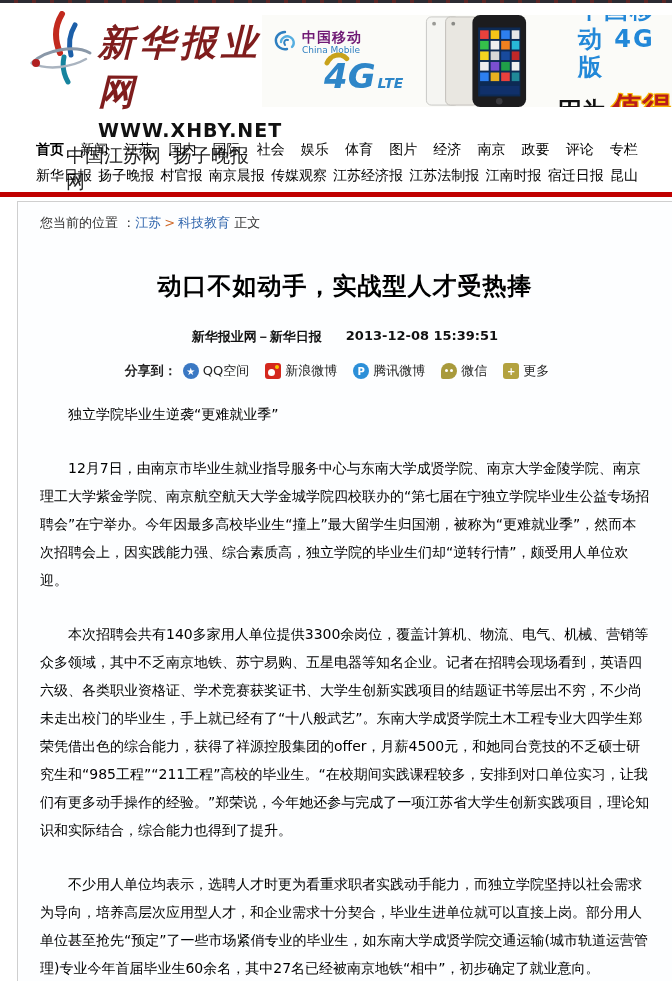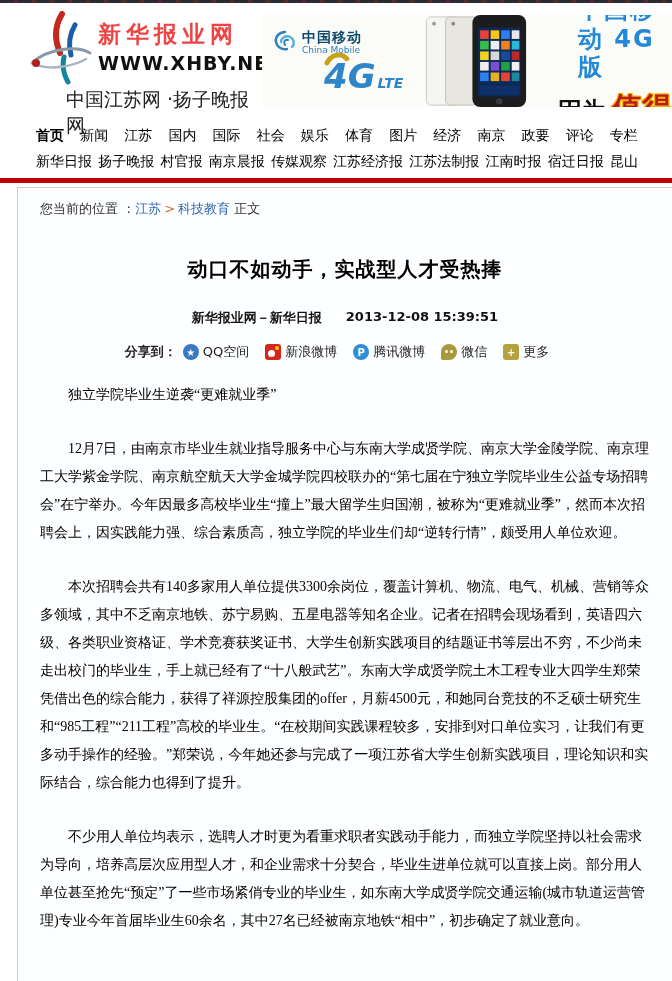--- a/index.html
+++ b/index.html
@@ -7,74 +7,74 @@
     width:672px;height:981px;overflow:hidden;background:#fff;color:#000;
     font-family:"DejaVu Sans","Liberation Sans",sans-serif;position:relative;
   }
   .top-line{height:3px;background:repeating-linear-gradient(90deg,#2b2b33 0 14px,#5a2626 14px 18px);}
   
   .header{display:flex;align-items:flex-start;padding:8px 0 4px 0;height:104px;}
   .brand{width:262px;padding-left:28px;box-sizing:border-box;cursor:pointer;}
   .brand-top{display:flex;align-items:flex-start;}
   .logo-mark{width:66px;height:74px;flex:0 0 auto;}
   .brand-text{margin-left:4px;margin-top:8px;}
-  .site-name{font-size:23px;font-weight:bold;letter-spacing:5px;color:#ef4444;font-family:"DejaVu Serif","Liberation Serif",serif;}
+  .site-name{font-size:36px;font-weight:bold;letter-spacing:5px;color:#7f1d1d;font-family:"DejaVu Serif","Liberation Serif",serif;font-style:italic;}
   .site-url{font-size:19px;font-weight:bold;color:#111;letter-spacing:1px;margin-top:2px;}
   .tagline{font-size:19px;color:#222;margin:2px 0 0 38px;}
   
   .ad{flex:1;height:92px;margin-top:4px;background:#fbfbf8;display:flex;align-items:center;cursor:pointer;overflow:hidden;}
   .cm-col{width:132px;padding-left:10px;flex:0 0 auto;}
   .cm-logo{display:flex;align-items:center;}
   .cm-swirl{width:26px;height:26px;}
   .cm-names{margin-left:4px;line-height:1;}
-  .cm-cn{font-size:14px;font-weight:bold;color:#0c4a6e;letter-spacing:1px;}
+  .cm-cn{font-size:14px;font-weight:bold;color:#701a75;letter-spacing:1px;}
   .cm-en{font-size:9px;color:#2e7fc0;margin-top:2px;}
   .fourg{margin-top:4px;position:relative;padding-left:4px;}
   .fourg-main{font-size:34px;font-weight:bold;font-style:italic;color:#2e86c8;line-height:1;margin-left:48px;}
   .fourg-sub{font-size:14px;font-weight:bold;font-style:italic;color:#2e86c8;margin-left:2px;}
   .gold-arc{position:absolute;left:52px;top:-10px;width:26px;height:18px;}
   .phones{width:124px;height:92px;flex:0 0 auto;margin-left:16px;}
   .ad-text{margin-left:14px;line-height:1.2;}
   .ad-line1{font-size:24px;font-weight:bold;color:#2288d8;letter-spacing:2px;margin-left:20px;}
   .ad-line2{margin-top:8px;display:flex;align-items:flex-end;}
   .slogan-black{font-size:24px;font-weight:bold;color:#111;}
   .slogan-red{font-size:30px;font-weight:bold;color:#b91c1c;margin-left:6px;
     text-shadow:0 0 1px #f7b500,1px 1px 0 #f7b500,-1px -1px 0 #f7b500,1px -1px 0 #f7b500,-1px 1px 0 #f7b500;}
   
   .nav-row{display:flex;justify-content:space-between;padding:0 34px 0 36px;font-size:14px;color:#000;}
-  .nav-row1{margin-top:2px;padding-top:6px;padding-bottom:4px;}
+  .nav-row1{margin-top:16px;padding-top:6px;padding-bottom:4px;}
   .nav-row2{padding-top:4px;padding-bottom:4px;}
   .nav-item{cursor:pointer;white-space:nowrap;}
   .nav-item.home{font-weight:bold;}
   .red-bar{height:5px;background:#c00000;margin-top:3px;}
   
   .article-box{margin-left:17px;border:1px solid #cfcfcf;border-right:none;background:#fdfeff;
     box-sizing:border-box;height:806px;margin-top:4px;padding:10px 22px 0 22px;}
   .breadcrumb{font-size:13px;color:#333;margin-top:2px;}
   .breadcrumb a{color:#3166ad;text-decoration:none;cursor:pointer;}
   .breadcrumb .sep{color:#d06a2a;margin:0 3px;}
-  .article-title{font-size:20px;font-weight:bold;text-align:center;color:#000;
+  .article-title{font-size:24px;font-weight:bold;text-align:center;color:#000;
     font-family:"DejaVu Serif","Liberation Serif",serif;margin:38px 0 8px 0;letter-spacing:1px;}
   .meta{display:flex;justify-content:center;gap:24px;font-size:13px;font-weight:bold;color:#111;margin-top:26px;}
   .share{display:flex;justify-content:center;align-items:center;font-size:13px;color:#222;margin-top:16px;}
   .share-label{font-weight:bold;margin-right:6px;text-align:right;}
   .share-item{display:flex;align-items:center;margin-right:16px;cursor:pointer;}
   .share-item .ic{width:16px;height:16px;display:inline-flex;align-items:center;justify-content:center;
     margin-right:4px;font-size:10px;color:#fff;box-sizing:border-box;}
   .ic-qzone{background:#3a78c3;border-radius:50%;color:#ffd200;font-size:11px;}
   .ic-sina{background:#d4281e;border-radius:3px;position:relative;}
   .ic-sina:before{content:"";width:7px;height:7px;background:#fff;border-radius:50%;position:absolute;left:3px;bottom:3px;}
   .ic-sina:after{content:"";width:4px;height:4px;background:#f7c400;border-radius:50%;position:absolute;right:2px;top:2px;}
   .ic-tqq{background:#2c8fd8;border-radius:50%;font-weight:bold;}
   .ic-wechat{background:#a89a3c;border-radius:50% 50% 50% 12%;position:relative;}
   .ic-wechat:before{content:"";width:3px;height:3px;background:#fff;border-radius:50%;position:absolute;left:4px;top:6px;}
   .ic-wechat:after{content:"";width:3px;height:3px;background:#fff;border-radius:50%;position:absolute;right:4px;top:6px;}
   .ic-more{background:#b3a23f;border-radius:3px;font-weight:bold;font-size:13px;}
   
-  .article-body{margin-top:20px;font-size:14px;line-height:28px;color:#000;font-family:Liberation Serif, serif;}
+  .article-body{margin-top:20px;font-size:14px;line-height:28px;color:#000;}
   .article-body p{margin:0 0 26px 0;text-indent:2em;}
   
   svg{display:block;}
 </style>
 </head>
 <body>
 
 <div class="top-line"></div>
 
 <div class="header">

